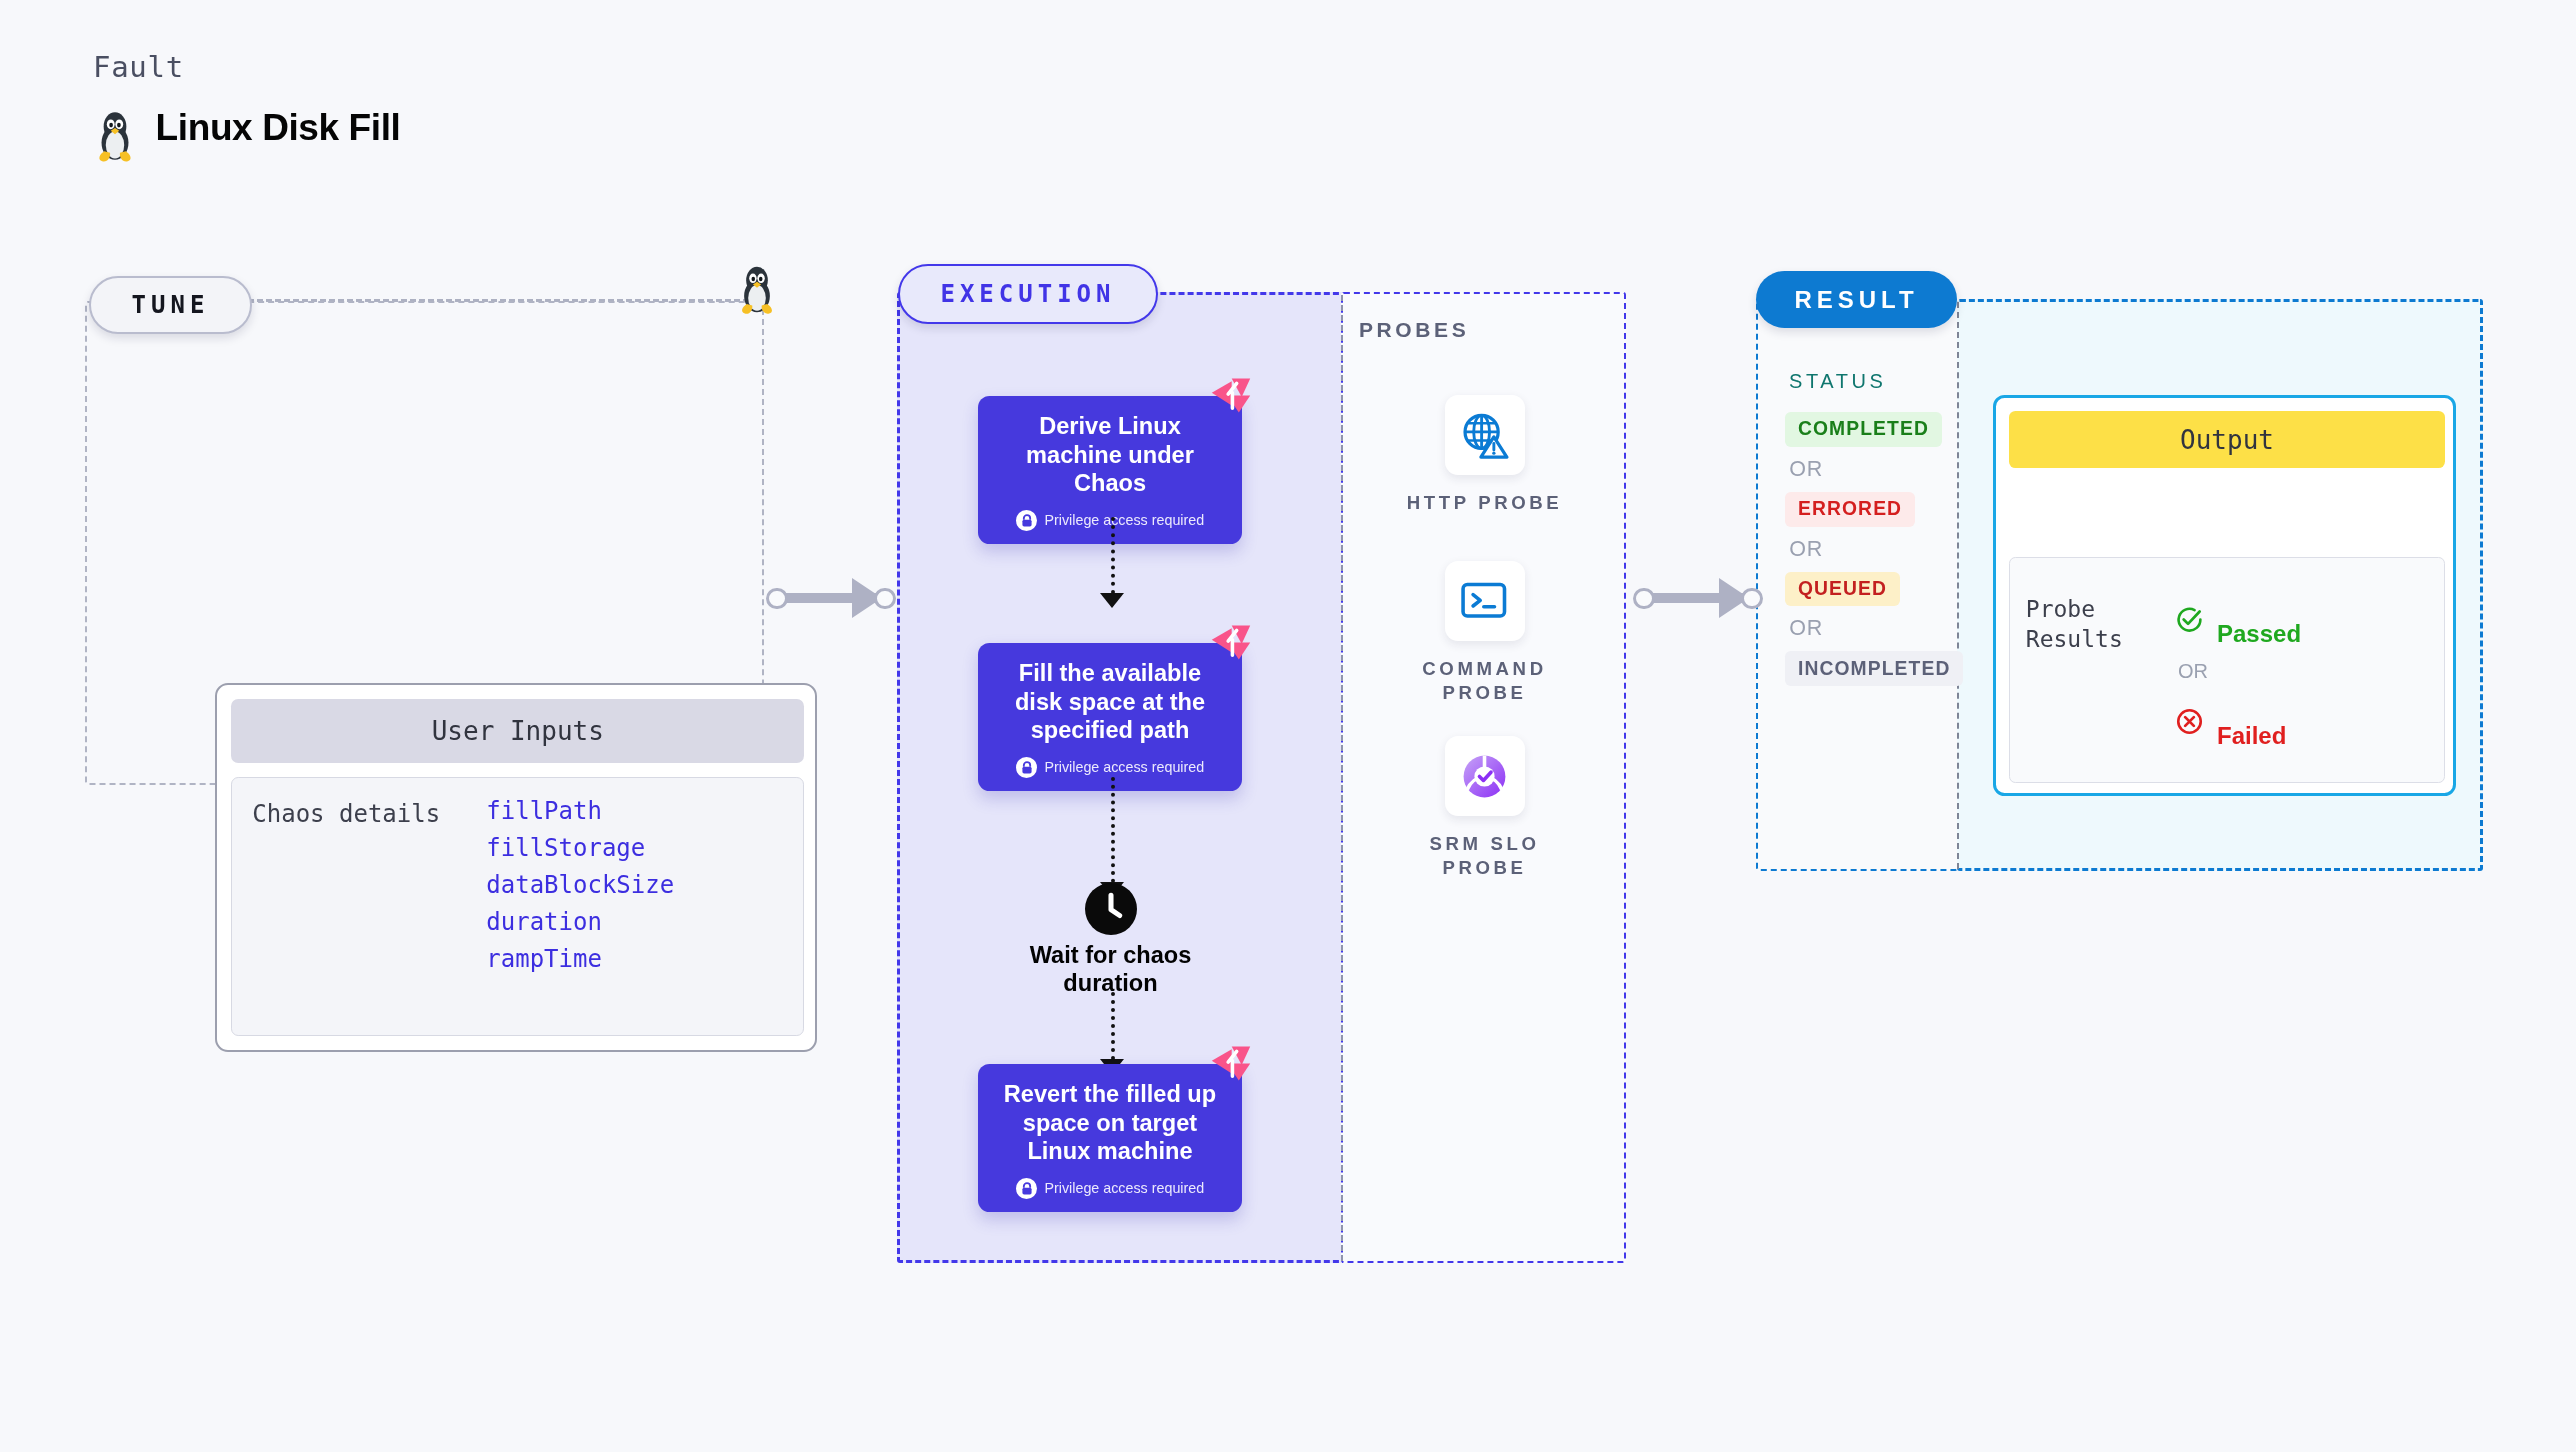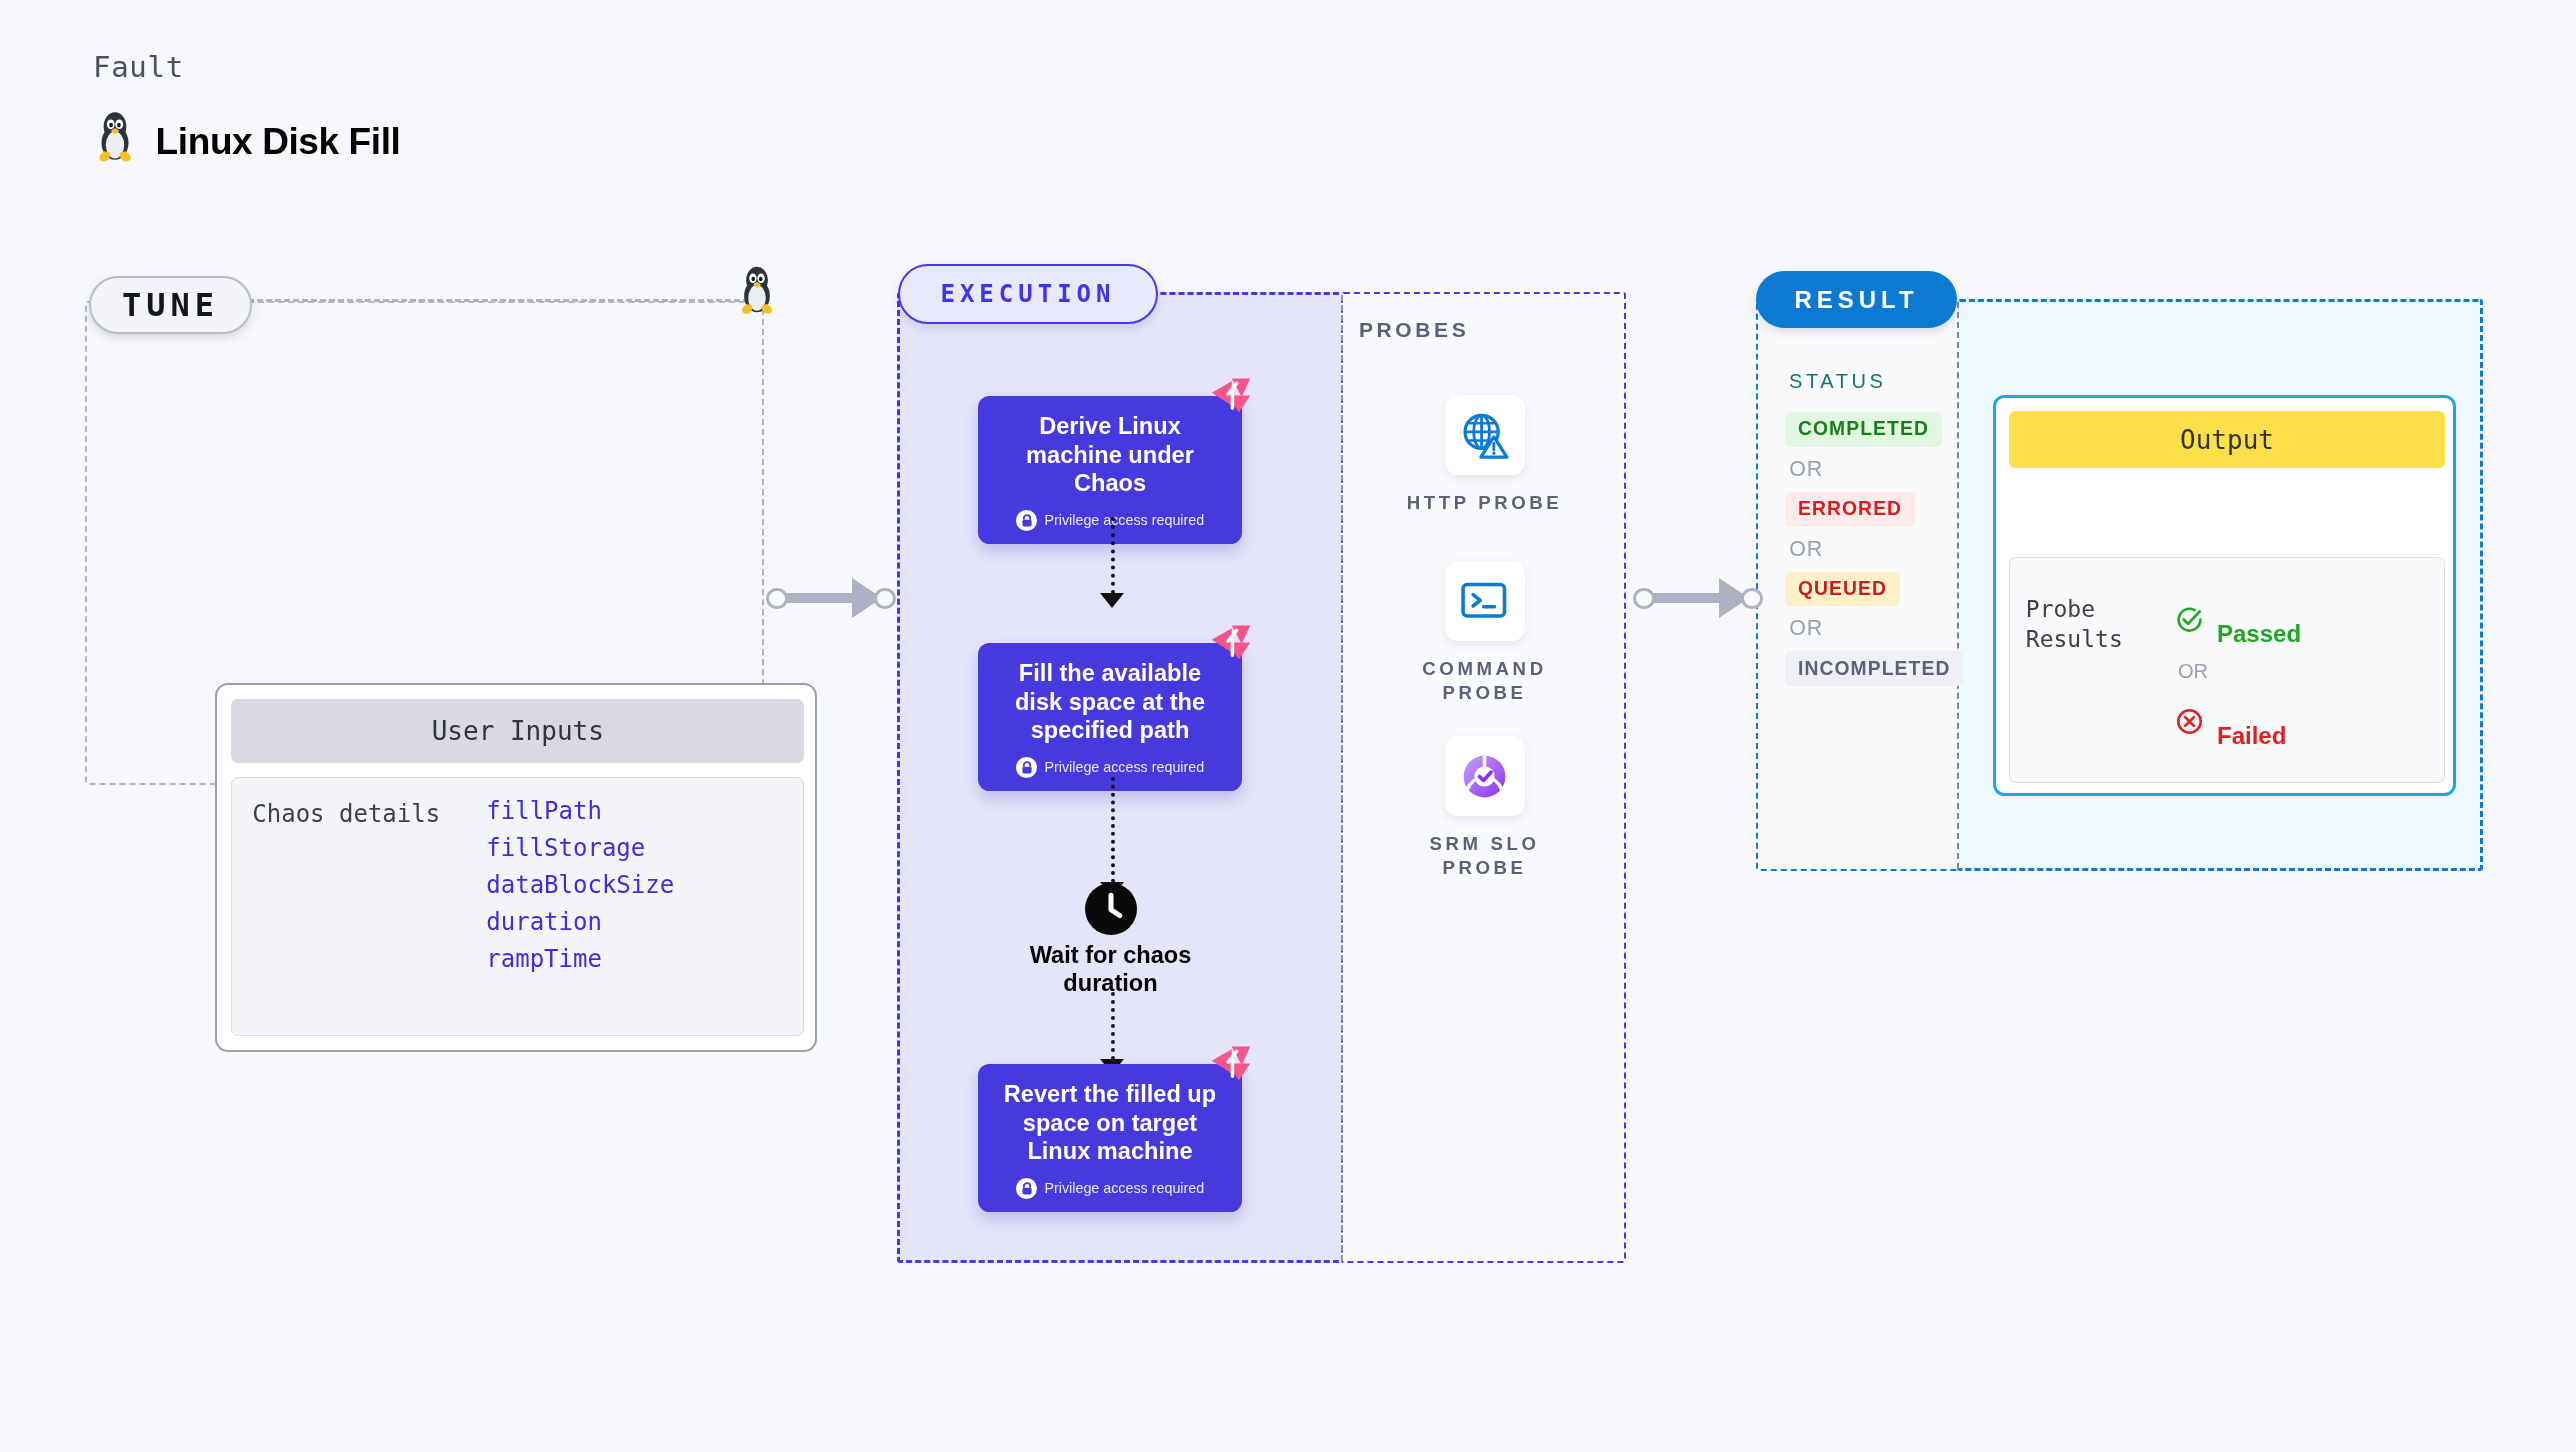--- a/index.html
+++ b/index.html
@@ -7,35 +7,35 @@
     width:2576px;height:1452px;background:#f7f8fb;
     font-family:"Liberation Sans",sans-serif;
     -webkit-font-smoothing:antialiased;
     position:relative;overflow:hidden;
   }
   .mono{font-family:"DejaVu Sans Mono","Liberation Mono",monospace;}
 
   
   #header{position:absolute;left:93px;top:50px;}
   #fault-label{font-size:29px;color:#4a4f62;letter-spacing:0.7px;}
-  #title-row{display:flex;align-items:flex-end;gap:18.6px;margin-top:23px;}
+  #title-row{display:flex;align-items:flex-start;gap:18.6px;margin-top:23px;}
   #title-text{font-size:37px;font-weight:bold;color:#050505;letter-spacing:-0.4px;}
 
   
   .pill{
     position:absolute;display:flex;align-items:center;justify-content:center;
     border-radius:716px;font-weight:bold;letter-spacing:5px;
     box-shadow:0 4.3px 10px rgba(20,25,60,.13);
     z-index:9;
   }
   .dashbox{position:absolute;box-sizing:border-box;}
 
   
   #tune-pill{left:89px;top:276px;width:159px;height:54px;
-    background:#f3f4f8;border:2.1px solid #b9bcce;color:#14161f;font-size:32px;}
+    background:#f3f4f8;border:2.1px solid #b9bcce;color:#14161f;font-size:24px;}
   #tune-box{left:85px;top:301px;width:679px;height:484px;
     border:2.9px dashed #b0b4c4;border-radius:2.9px;background:transparent;}
   #tune-dash-h{position:absolute;left:248px;top:299px;width:510px;height:0;
     border-top:3.6px dashed #adb1c2;}
   #tune-card{position:absolute;left:128px;top:380px;width:602px;height:369px;
     background:#fff;border:2.1px solid #9c9fae;border-radius:13px;box-sizing:border-box;}
   #user-inputs-head{position:absolute;left:14.3px;top:14.3px;width:573px;height:64px;
     background:#d9d9e5;border-radius:7.2px;display:flex;align-items:center;justify-content:center;
     font-size:26px;color:#31343f;}
   #chaos-panel{position:absolute;left:14.3px;top:92px;width:573px;height:259px;

